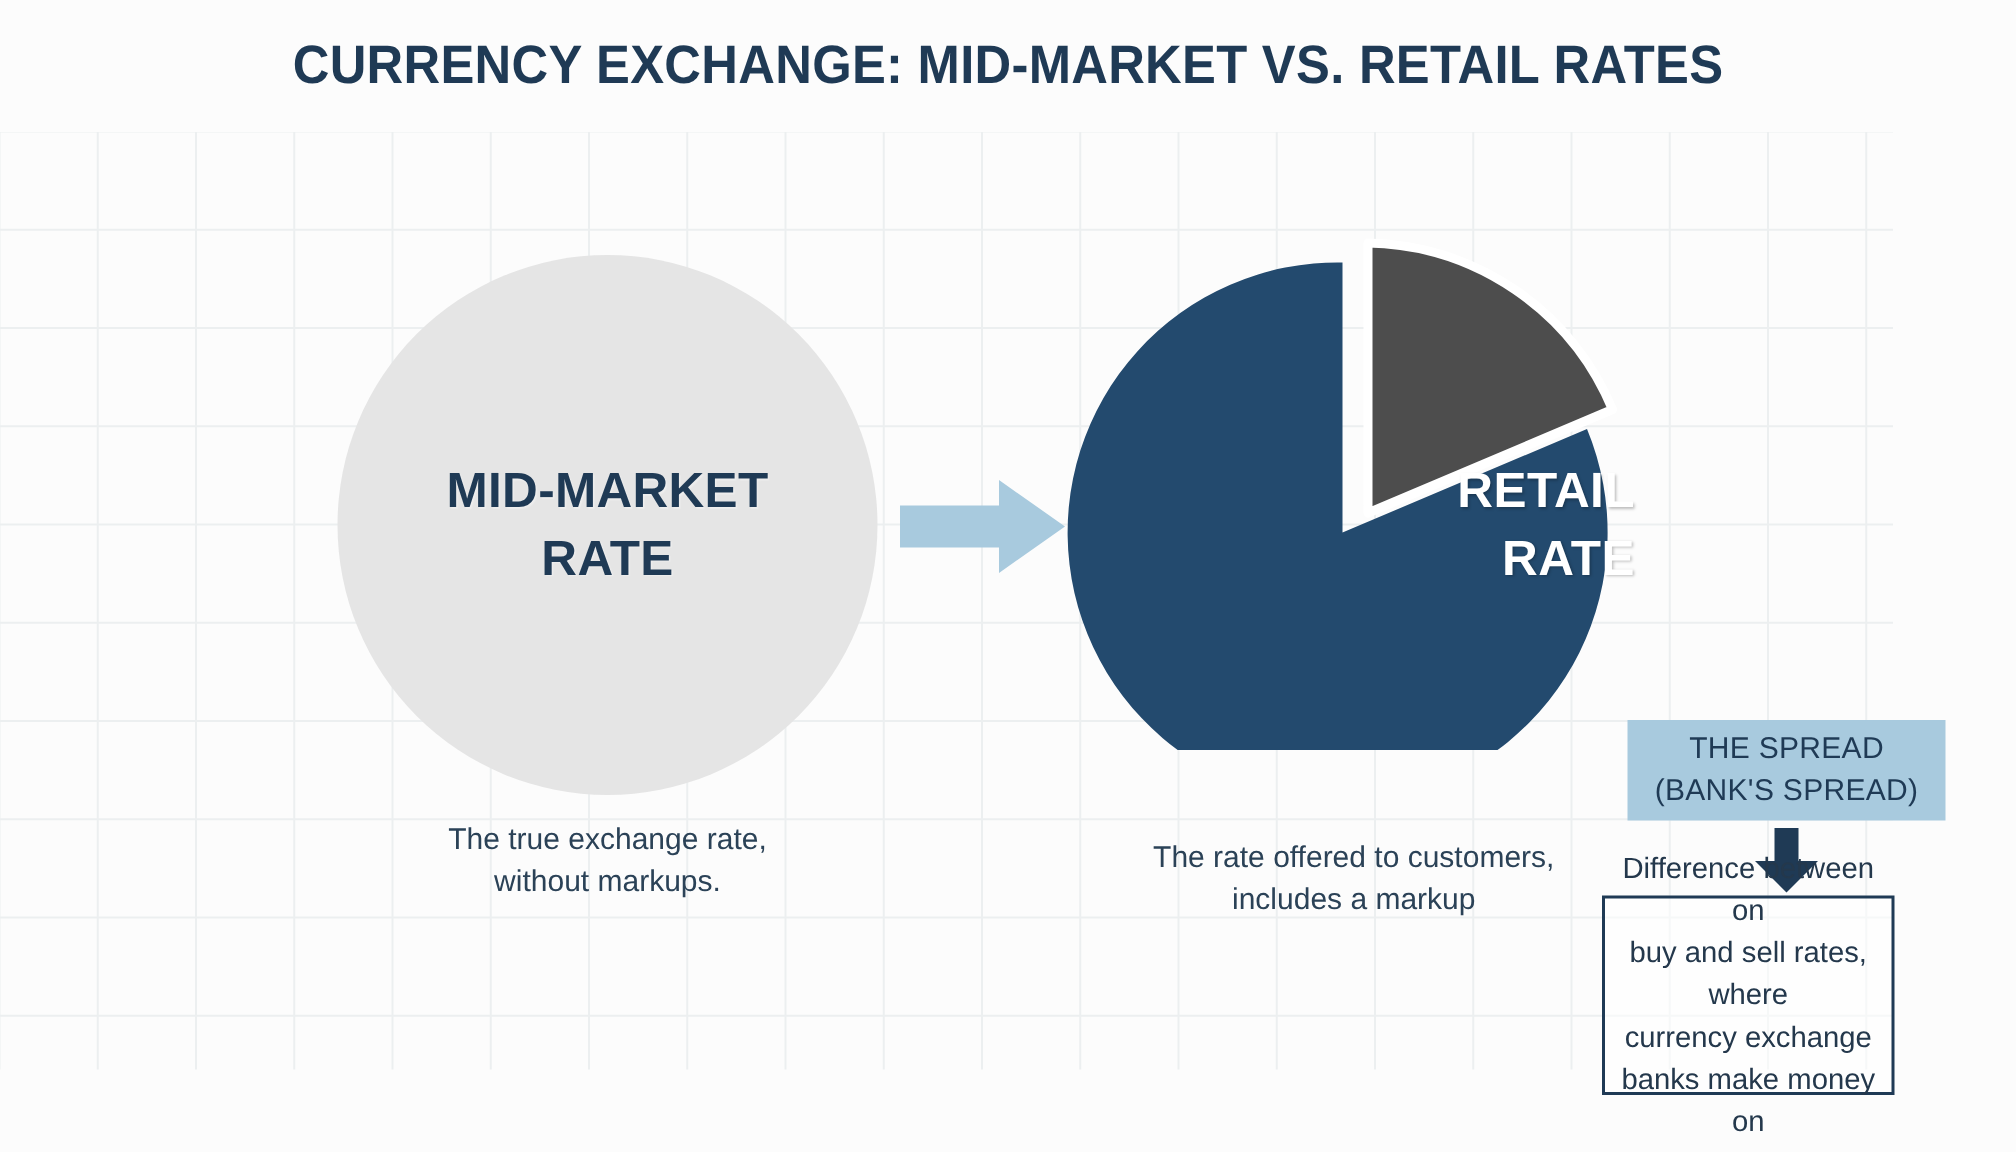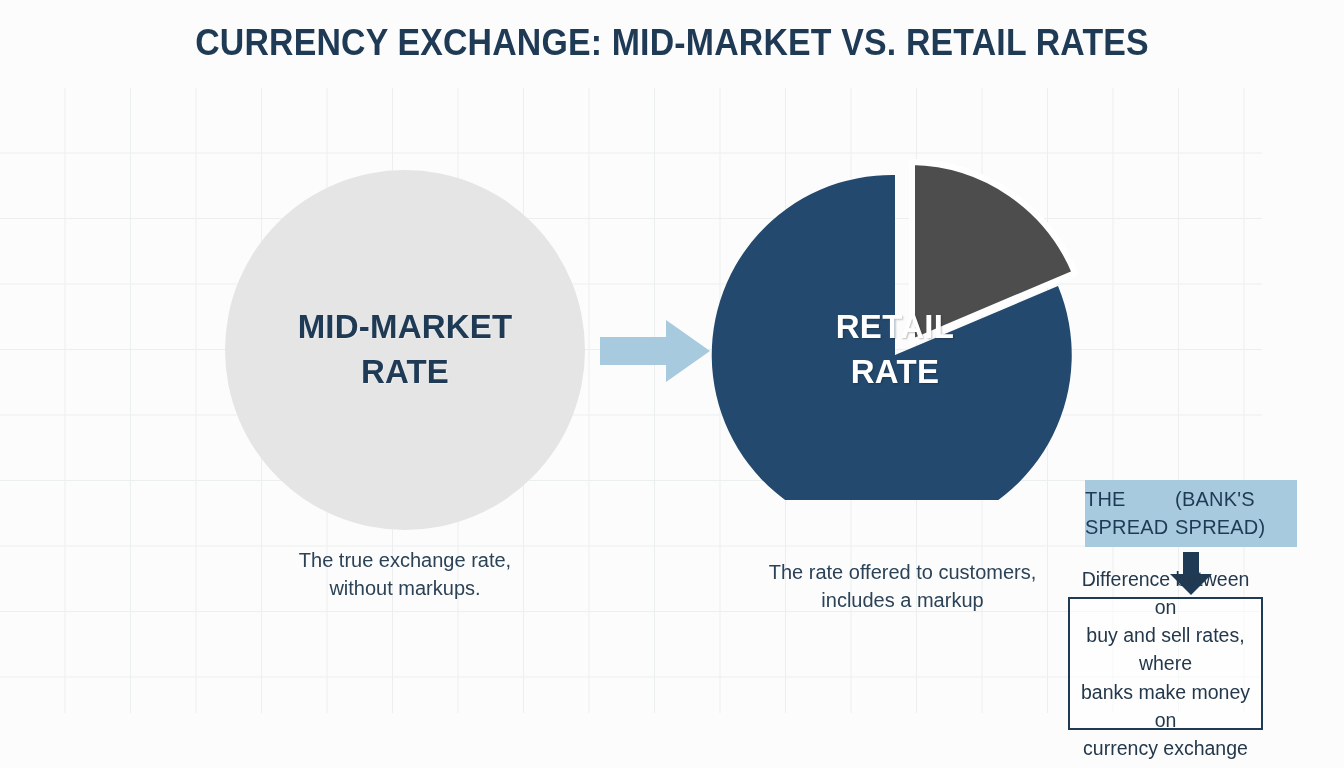--- a/index.html
+++ b/index.html
@@ -80,21 +80,21 @@
     left: 700px;
     top: 100px;
     width: 400px;
     height: 400px;
   }
   .retail-label {
     position: absolute;
     left: 700px;
     top: 305px;
     width: 390px;
-    text-align: center;
+    text-align: right;
     color: #ffffff;
     font-size: 33px;
     font-weight: bold;
     line-height: 1.35;
     letter-spacing: 0.3px;
     text-shadow: 1px 1px 2px rgba(0,0,0,0.25);
     pointer-events: none;
   }
   
   .mid-arrow {
@@ -124,20 +124,21 @@
   }
   
   .spread-box {
     position: absolute;
     left: 1085px;
     top: 480px;
     width: 212px;
     height: 67px;
     background: #a8cade;
     display: flex;
+    flex-direction: column;
     align-items: center;
     justify-content: center;
     color: #1f3a55;
     font-size: 20px;
     line-height: 1.38;
     letter-spacing: 0.2px;
   }
   .down-arrow {
     position: absolute;
     left: 1168px;
@@ -219,18 +220,18 @@
   <div class="down-arrow">
     <svg width="46" height="44" viewBox="0 0 46 44">
       <path d="M15 0 L31 0 L31 22 L44 22 L23 43 L2 22 L15 22 Z" fill="#1f3a55"></path>
     </svg>
   </div>
 
   <div class="spread-detail">
     <div>
       <div>Difference between on</div>
       <div>buy and sell rates, where</div>
+      <div>currency exchange</div>
       <div>banks make money on</div>
-      <div>currency exchange</div>
     </div>
   </div>
 
 </div>
 
 </body></html>

